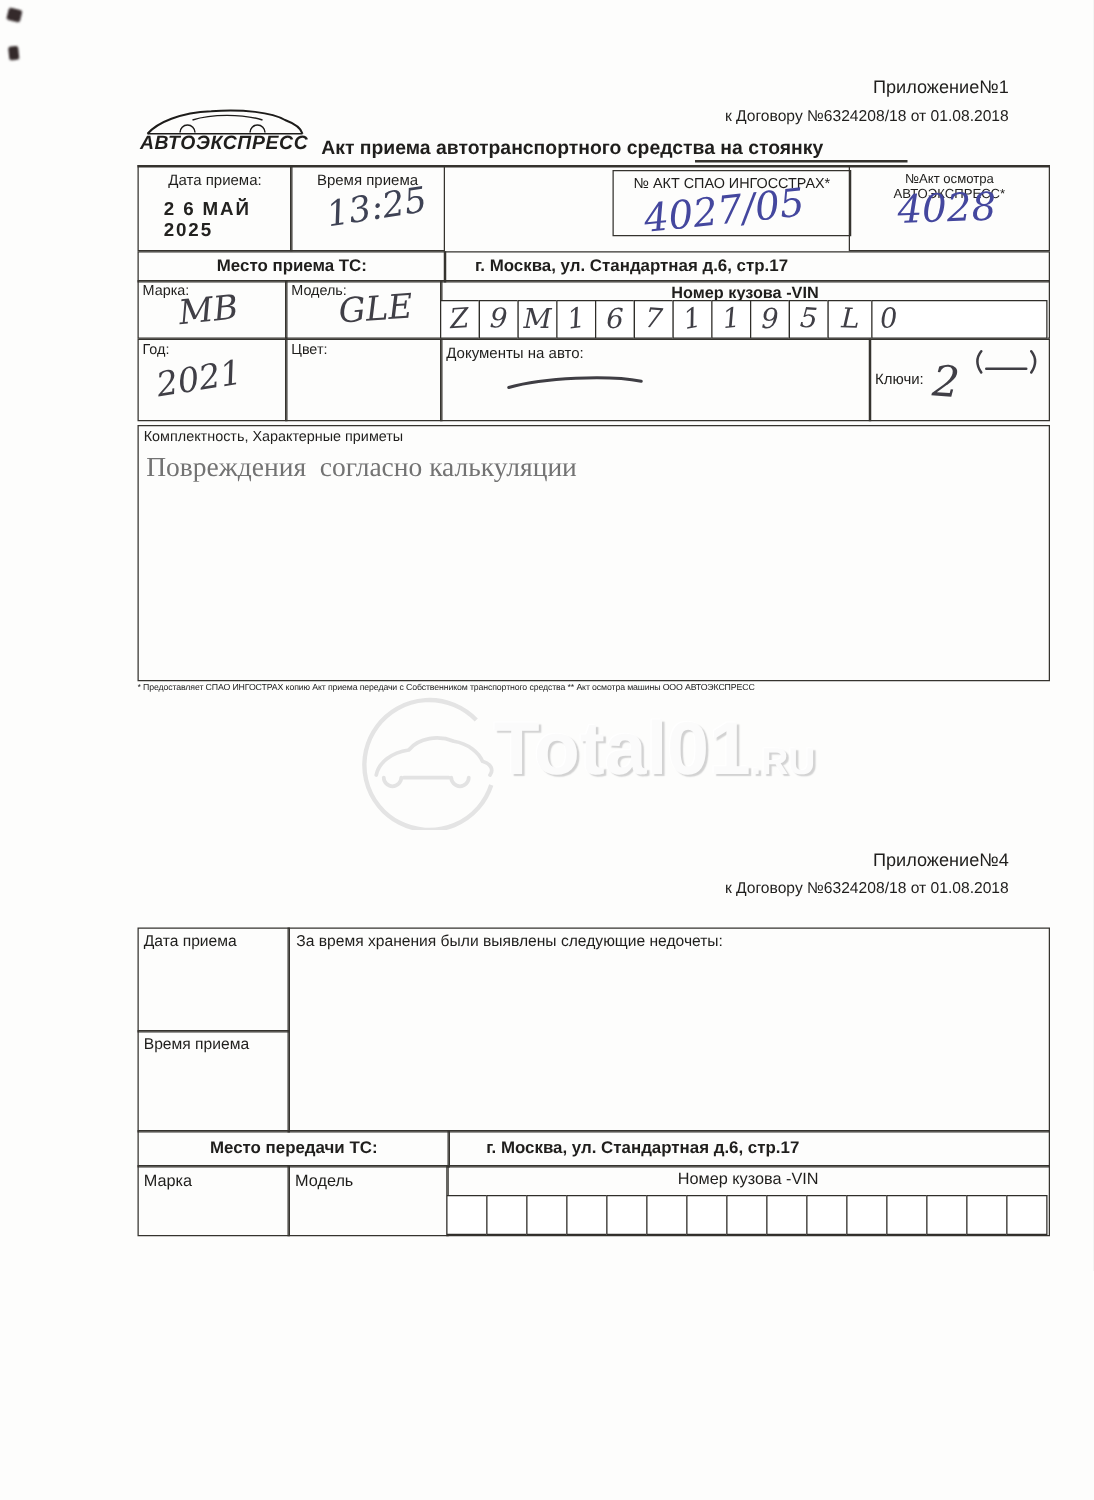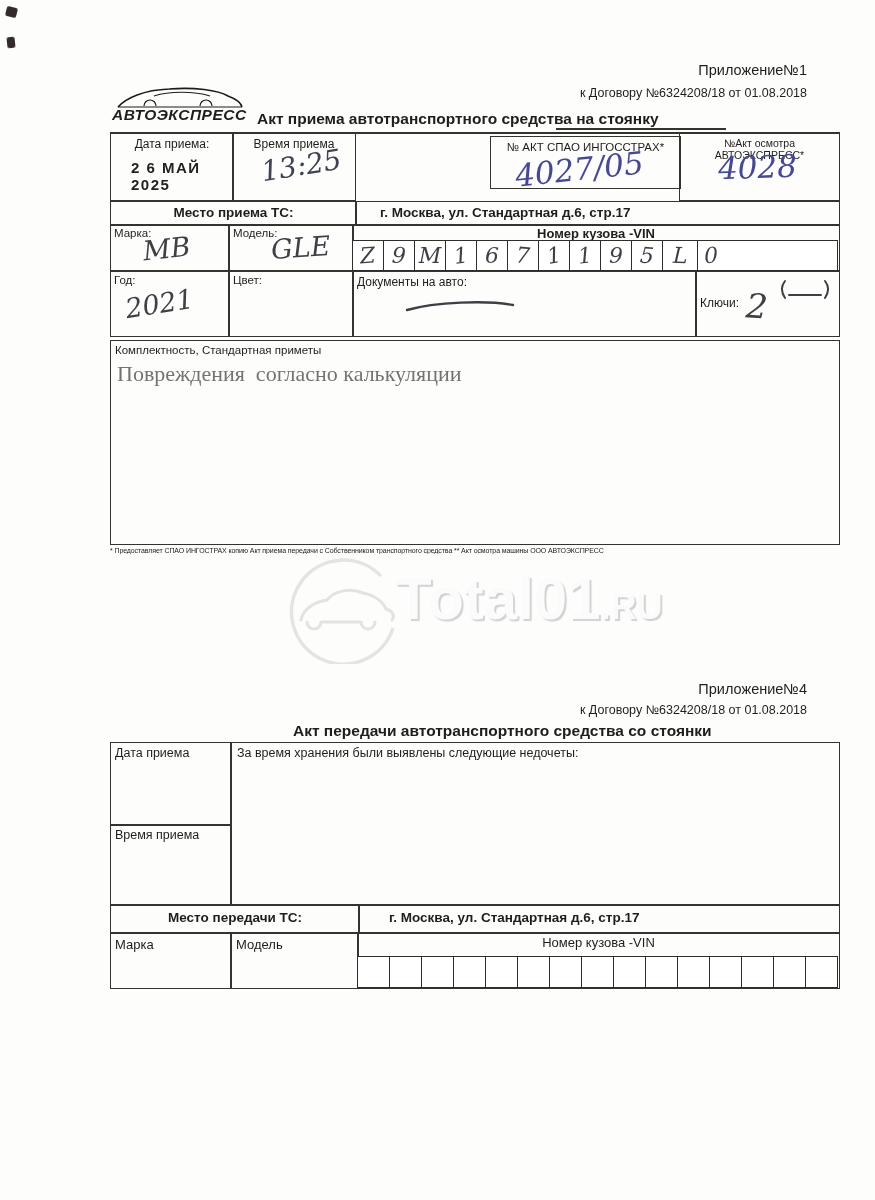--- a/index.html
+++ b/index.html
@@ -138,42 +138,41 @@
     <div class="lbl abs" style="left:4px;top:24px;font-size:12px;">Ключи:</div>
     <div class="hand abs" style="left:50px;top:14px;font-size:34px;transform:rotate(4deg);">2</div>
     <div class="abs" style="right:8px;top:6px;">
       <svg width="52" height="24" viewBox="0 0 52 24">
         <path d="M6 3 C 2 8, 2 14, 6 20 M46 3 C 50 8, 50 14, 46 20 M10 17 L42 17" fill="none" stroke="#3f3e44" stroke-width="2" stroke-linecap="round"></path>
       </svg>
     </div>
   </div>
 
   <div class="cell" style="left:110px;top:340px;width:730px;height:205px;">
-    <div class="lbl abs" style="left:4px;top:3px;font-size:11.5px;">Комплектность, Стандартная приметы</div>
+    <div class="lbl abs" style="left:4px;top:3px;font-size:11.5px;">Комплектность, Характерные приметы</div>
     <div class="abs" style="left:6px;top:20px;font-size:22px;color:#737373;white-space:pre;font-family:Liberation Serif, serif;">Повреждения  согласно калькуляции</div>
   </div>
 
   <div class="foot abs" style="left:110px;top:547px;width:730px;">* Предоставляет СПАО ИНГОСТРАХ копию Акт приема передачи с Собственником транспортного средства ** Акт осмотра машины ООО АВТОЭКСПРЕСС</div>
 
   <div class="abs" style="left:283px;top:556px;width:350px;height:108px;">
     <div class="abs" style="left:0;top:0;">
       <svg width="132" height="108" viewBox="0 0 132 108">
         <path d="M98 20 A 52 52 0 1 0 110 72" fill="none" stroke="#e4e4e4" stroke-width="3.5"></path>
         <path d="M18 64 C 20 54, 30 46, 44 44 C 52 34, 68 32, 80 37 C 92 39, 100 46, 103 53 C 110 55, 112 60, 109 64
                  M24 66 a7 7 0 0 0 14 0 M78 66 a7 7 0 0 0 14 0 M40 66 L76 66" fill="none" stroke="#e3e3e3" stroke-width="3" stroke-linecap="round"></path>
       </svg>
     </div>
     <div class="abs" style="left:112px;top:8px;">
-      <span class="wm-text" style="font-size:60px;">Total01</span><span class="wm-text" style="font-size:36px;margin-top:22px;">.RU</span>
+      <span class="wm-text" style="font-size:60px;">Total01</span><span class="wm-text" style="font-size:30px;margin-top:22px;">.RU</span>
     </div>
   </div>
 
   <div class="abs" style="top:681px;right:68px;font-size:14.5px;">Приложение№4</div>
   <div class="abs" style="top:703px;right:68px;font-size:12.5px;">к Договору №6324208/18 от 01.08.2018</div>
-  <div class="abs" style="left:293px;top:722px;font-size:15.5px;font-weight:600;">Акт передачи автотранспортного средства со стоянки</div>
 
   <div class="cell" style="left:110px;top:742px;width:122px;height:84px;">
     <div class="lbl abs" style="left:4px;top:3px;font-size:12.5px;">Дата приема</div>
   </div>
   <div class="cell" style="left:110px;top:824px;width:122px;height:82px;">
     <div class="lbl abs" style="left:4px;top:3px;font-size:12.5px;">Время приема</div>
   </div>
   <div class="cell" style="left:230px;top:742px;width:610px;height:164px;">
     <div class="lbl abs" style="left:6px;top:3px;font-size:12.5px;">За время хранения были выявлены следующие недочеты:</div>
   </div>

